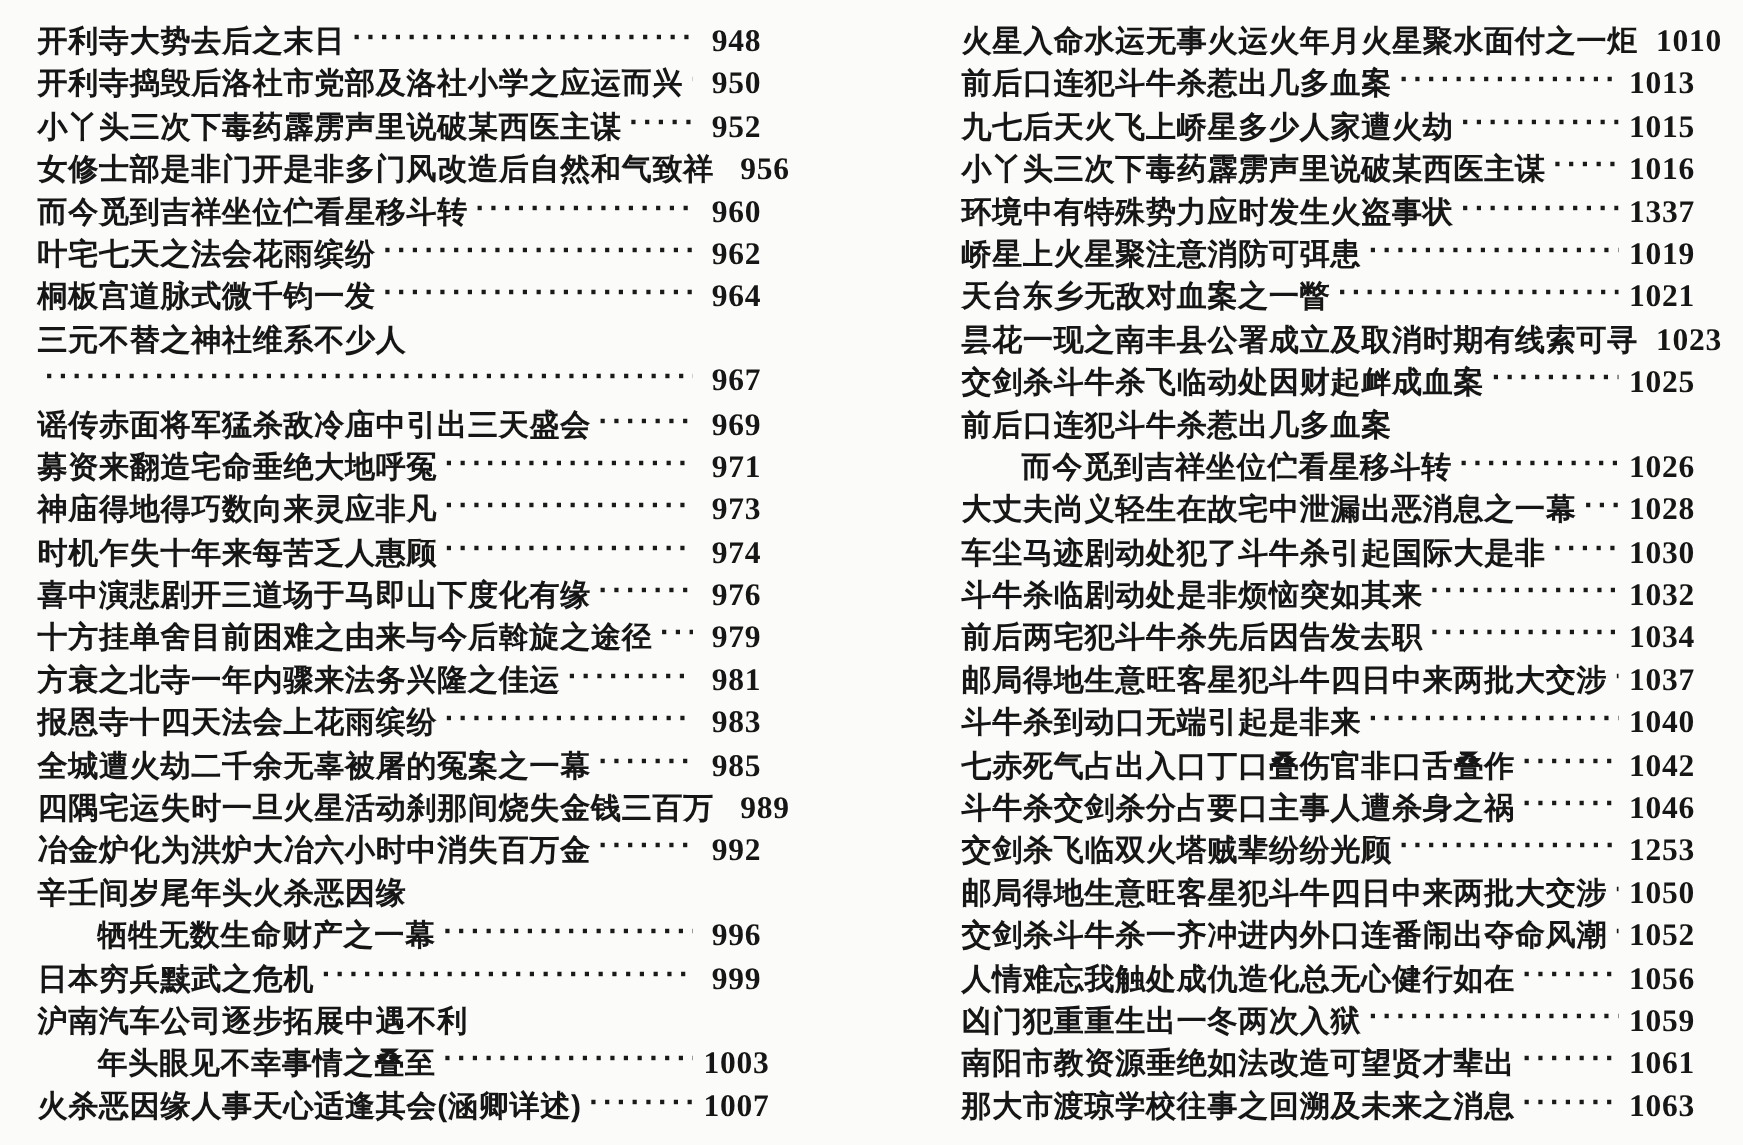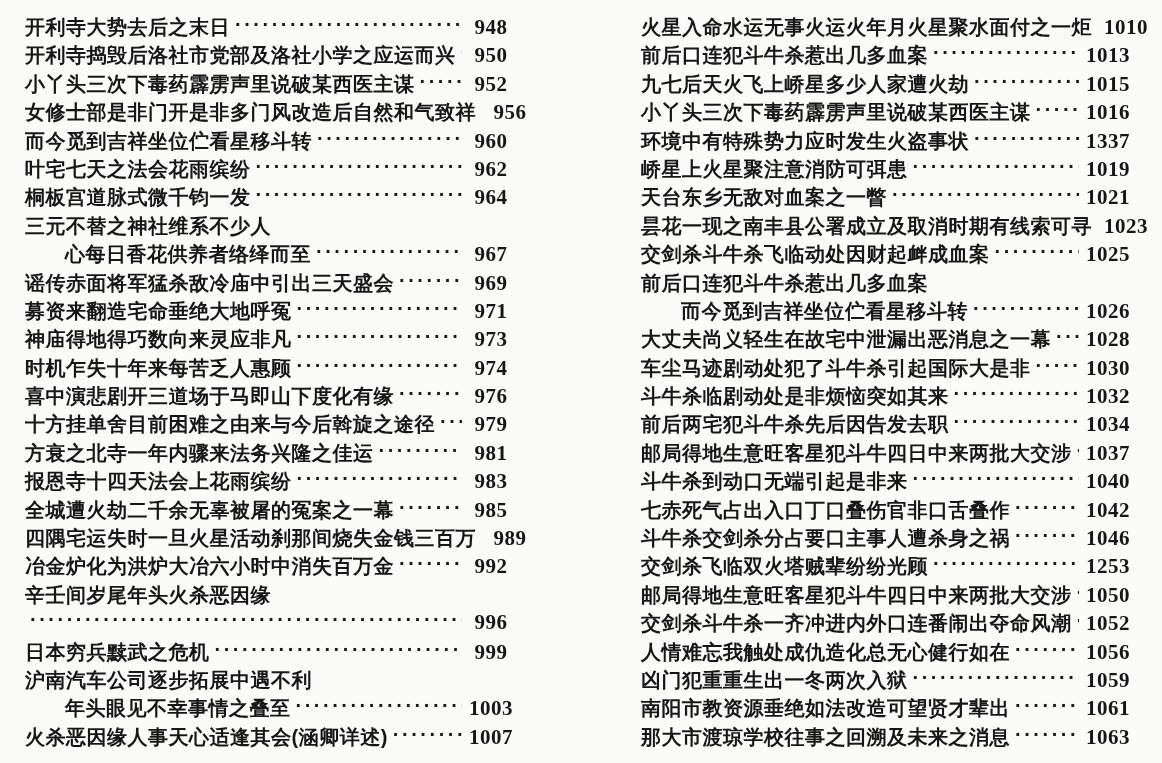--- a/index.html
+++ b/index.html
@@ -97,21 +97,20 @@
       </div>
       <div class="toc-row">
         <span class="entry-title">桐板宫道脉式微千钧一发</span>
         <span class="dot-leader">························································································································</span>
         <span class="entry-page-number">964</span>
       </div>
       <div class="toc-row">
         <span class="entry-title">三元不替之神社维系不少人</span>
       </div>
       <div class="toc-row indent">
-        <span class="entry-title">心每日香花供养者络绎而至</span>
         <span class="dot-leader">························································································································</span>
         <span class="entry-page-number">967</span>
       </div>
       <div class="toc-row">
         <span class="entry-title">谣传赤面将军猛杀敌冷庙中引出三天盛会</span>
         <span class="dot-leader">························································································································</span>
         <span class="entry-page-number">969</span>
       </div>
       <div class="toc-row">
         <span class="entry-title">募资来翻造宅命垂绝大地呼冤</span>
@@ -160,20 +159,21 @@
       </div>
       <div class="toc-row">
         <span class="entry-title">冶金炉化为洪炉大冶六小时中消失百万金</span>
         <span class="dot-leader">························································································································</span>
         <span class="entry-page-number">992</span>
       </div>
       <div class="toc-row">
         <span class="entry-title">辛壬间岁尾年头火杀恶因缘</span>
       </div>
       <div class="toc-row indent">
+        <span class="entry-title">牺牲无数生命财产之一幕</span>
         <span class="dot-leader">························································································································</span>
         <span class="entry-page-number">996</span>
       </div>
       <div class="toc-row">
         <span class="entry-title">日本穷兵黩武之危机</span>
         <span class="dot-leader">························································································································</span>
         <span class="entry-page-number">999</span>
       </div>
       <div class="toc-row">
         <span class="entry-title">沪南汽车公司逐步拓展中遇不利</span>

